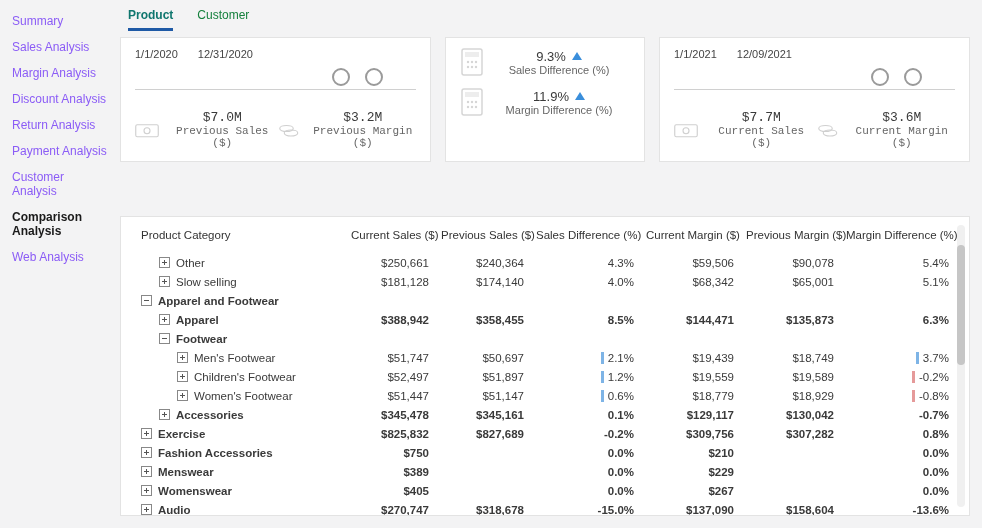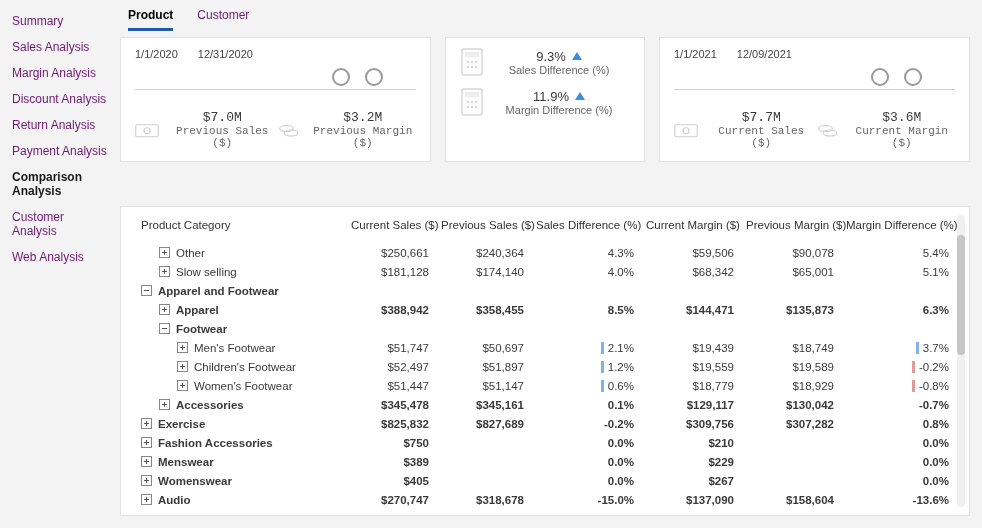--- a/index.html
+++ b/index.html
@@ -14,29 +14,29 @@
     overflow: hidden;
   }
   .app { display: flex; height: 100%; }
   .sidebar {
     width: 140px;
     padding: 8px 0;
     background: #f3f3f4;
   }
   .sidebar-item {
     padding: 6px 12px;
-    color: #701a75;
+    color: #8b5cf6;
     cursor: pointer;
   }
   .sidebar-item.active { font-weight: 700; color: #1a1a1a; }
   .main { flex: 1; padding: 6px 12px 12px 0; display: flex; flex-direction: column; }
   .tabs { display: flex; gap: 24px; padding: 0 0 6px 8px; }
-  .tab { padding: 2px 0 6px; color: #701a75; cursor: pointer; }
-  .tab.active { color: #000000; font-weight: 700; border-bottom: 3px solid #1f5aa6; }
-  .cards-row { display: flex; gap: 14px; margin-bottom: 0; }
+  .tab { padding: 2px 0 6px; color: #15803d; cursor: pointer; }
+  .tab.active { color: #0f766e; font-weight: 700; border-bottom: 3px solid #1f5aa6; }
+  .cards-row { display: flex; gap: 14px; margin-bottom: 10px; }
   .card {
     background: #fff; border: 1px solid #e3e3e3;
     padding: 10px 14px 12px; flex: 1;
   }
   .card.mid { flex: 0 0 200px; }
   .date-row { display: flex; gap: 20px; margin-bottom: 4px; font-size: 11px; color: #444; }
   .slider {
     position: relative; height: 26px; margin-bottom: 10px;
     border-bottom: 1px solid #d0d0d0;
   }
@@ -85,22 +85,22 @@
 <body>
 
 <div class="app">
   <nav class="sidebar" id="sidebar">
       <div class="sidebar-item">Summary</div>
       <div class="sidebar-item">Sales Analysis</div>
       <div class="sidebar-item">Margin Analysis</div>
       <div class="sidebar-item">Discount Analysis</div>
       <div class="sidebar-item">Return Analysis</div>
       <div class="sidebar-item">Payment Analysis</div>
+      <div class="sidebar-item">Customer Analysis</div>
       <div class="sidebar-item active">Comparison Analysis</div>
-      <div class="sidebar-item">Customer Analysis</div>
       <div class="sidebar-item">Web Analysis</div>
     </nav>
 
   <div class="main">
     <div class="tabs" id="tabs">
         <div class="tab active">Product</div>
         <div class="tab">Customer</div>
       </div>
 
     <div class="cards-row">

